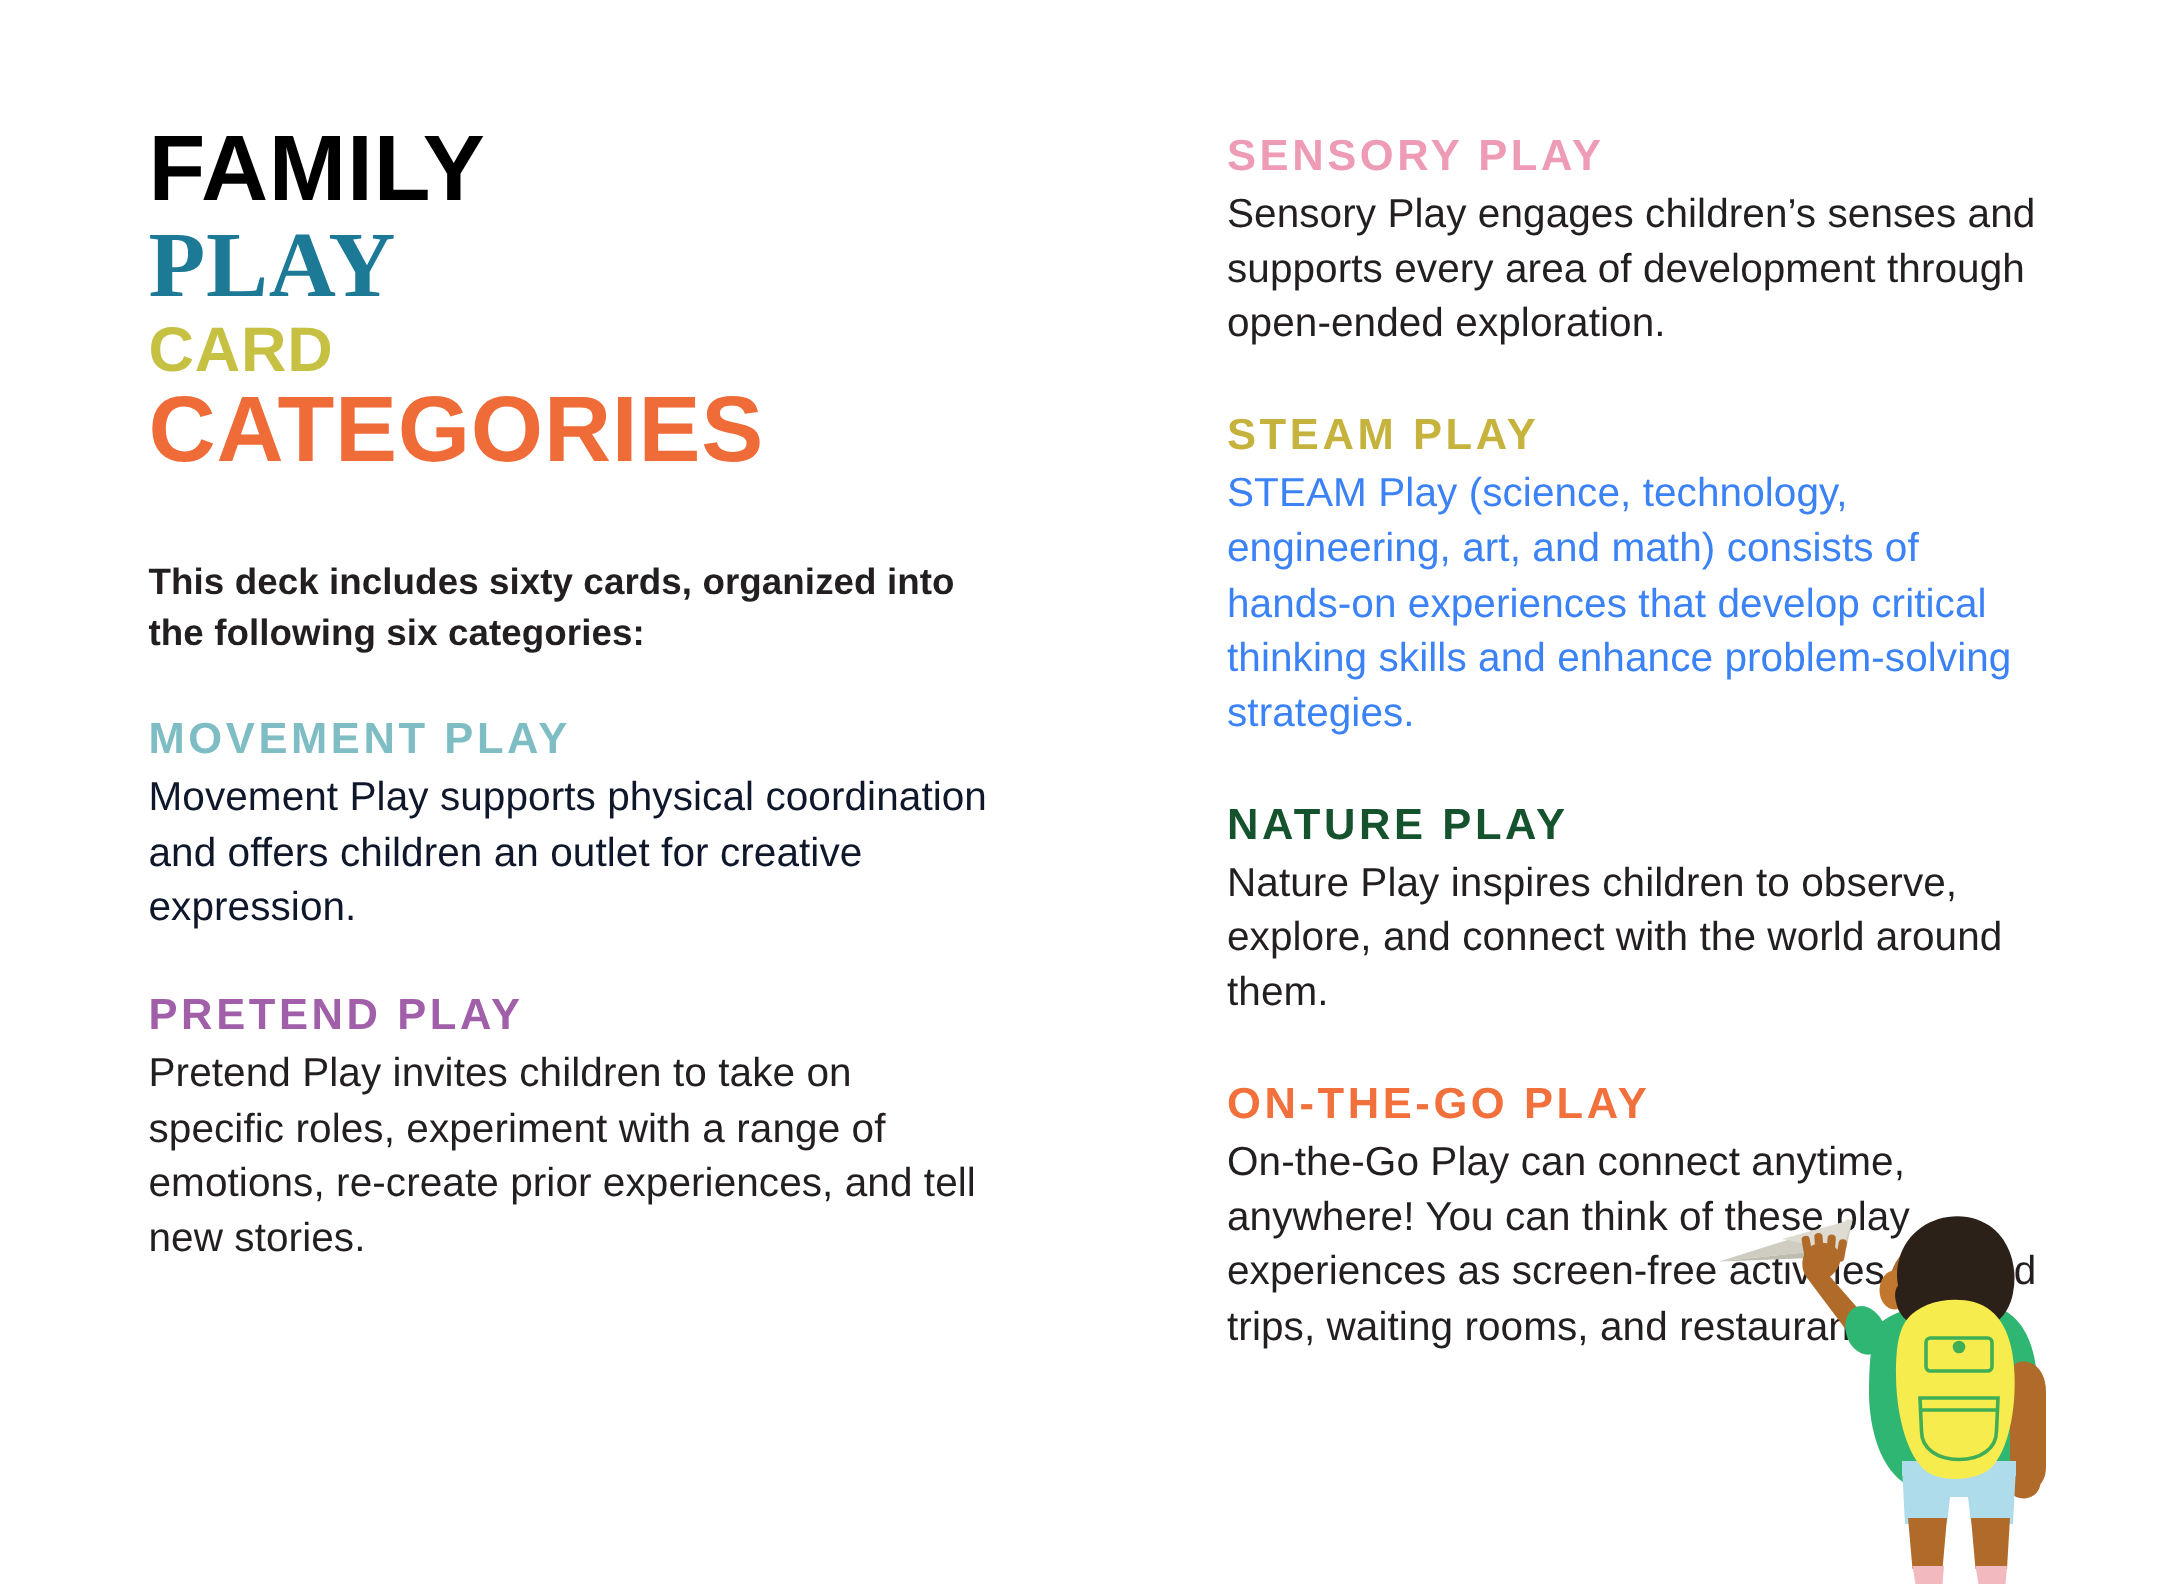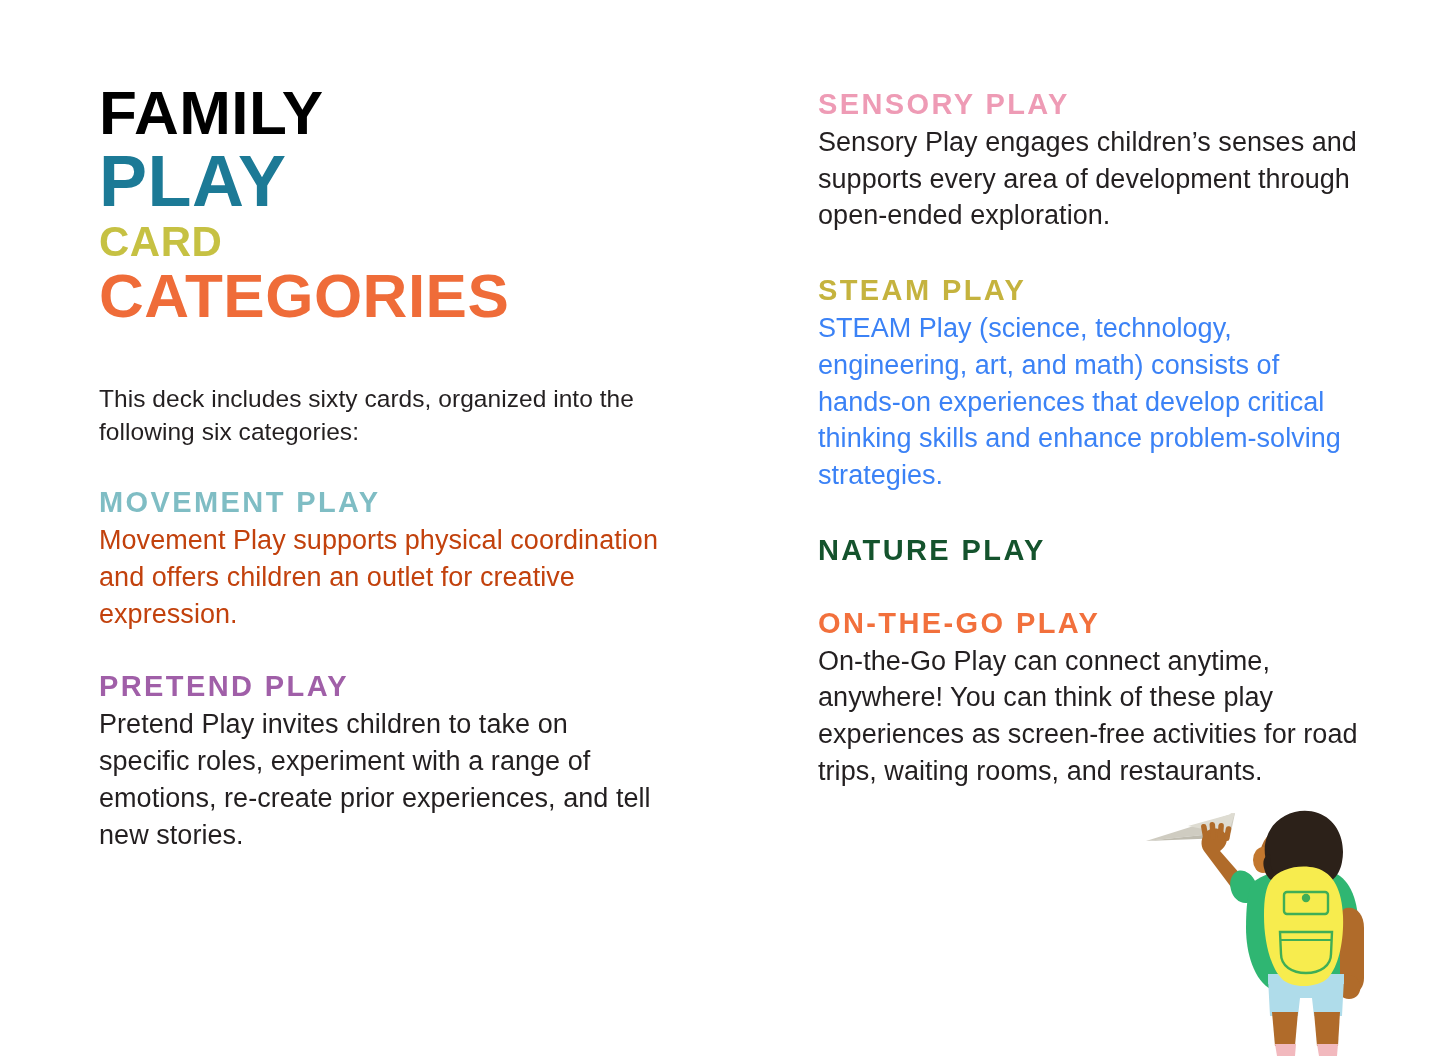--- a/index.html
+++ b/index.html
@@ -36,31 +36,31 @@
   }
   .title-line {
     display: block;
     font-family: "Liberation Sans", sans-serif;
     font-weight: 700;
     letter-spacing: 0.5px;
     margin: 0;
     padding: 0;
   }
   .title-family  { font-size: 62px; color: #7D5695; }
-  .title-play    { font-size: 72px; color: #1C7A96; margin-top: 6px; }
+  .title-play    { font-size: 62px; color: #1C7A96; margin-top: 6px; font-family: Liberation Serif, serif; }
   .title-card    { font-size: 42px; color: #C6C143; margin-top: 6px; }
   .title-categories { font-size: 62px; color: #EF6C39; margin-top: 6px; }
 
   .intro {
     margin-top: 56px;
     font-size: 24.5px;
     line-height: 1.36;
     color: #231F20;
     letter-spacing: 0.05px;
-    font-weight: 400;
+    font-weight: 700;
   }
 
   .section { margin-top: 38px; }
   .section-heading {
     font-size: 29px;
     font-weight: 700;
     letter-spacing: 2.4px;
     margin: 0 0 3px 0;
     text-transform: uppercase;
   }
@@ -104,21 +104,21 @@
       <span class="title-line title-family" style="color: #000000;">FAMILY</span>
       <span class="title-line title-play" style="color: rgb(28, 122, 150);">PLAY</span>
       <span class="title-line title-card" style="color: rgb(198, 193, 67);">CARD</span>
       <span class="title-line title-categories" style="color: rgb(239, 108, 57);">CATEGORIES</span>
     </div>
 
     <p class="intro" style="color: rgb(35, 31, 32);">This deck includes sixty cards, organized into the following six categories:</p>
 
     <div class="section">
       <h2 class="section-heading" style="color: rgb(127, 189, 196);">MOVEMENT PLAY</h2>
-      <p class="section-body" style="color: #c2410c;">Movement Play supports physical coordination and offers children an outlet for creative expression.</p>
+      <p class="section-body" style="color: #0f172a;">Movement Play supports physical coordination and offers children an outlet for creative expression.</p>
     </div>
 
     <div class="section">
       <h2 class="section-heading" style="color: rgb(160, 95, 168);">PRETEND PLAY</h2>
       <p class="section-body" style="color: rgb(35, 31, 32);">Pretend Play invites children to take on specific roles, experiment with a range of emotions, re-create prior experiences, and tell new stories.</p>
     </div>
 
   </div>
 
   <div class="col-right">
@@ -128,20 +128,21 @@
       <p class="section-body" style="color: rgb(35, 31, 32);">Sensory Play engages children’s senses and supports every area of development through open-ended exploration.</p>
     </div>
 
     <div class="section">
       <h2 class="section-heading" style="color: rgb(197, 179, 62);">STEAM PLAY</h2>
       <p class="section-body" style="color: #3b82f6;">STEAM Play (science, technology, engineering, art, and math) consists of hands-on experiences that develop critical thinking skills and enhance problem-solving strategies.</p>
     </div>
 
     <div class="section">
       <h2 class="section-heading" style="color: #14532d;">NATURE PLAY</h2>
+      <p class="section-body" style="color: rgb(35, 31, 32);">Nature Play inspires children to observe, explore, and connect with the world around them.</p>
     </div>
 
     <div class="section">
       <h2 class="section-heading" style="color: rgb(242, 112, 60);">ON-THE-GO PLAY</h2>
       <p class="section-body" style="color: rgb(35, 31, 32);">On-the-Go Play can connect anytime, anywhere! You can think of these play experiences as screen-free activities for road trips, waiting rooms, and restaurants.</p>
     </div>
 
   </div>
 
   <div class="illustration">

